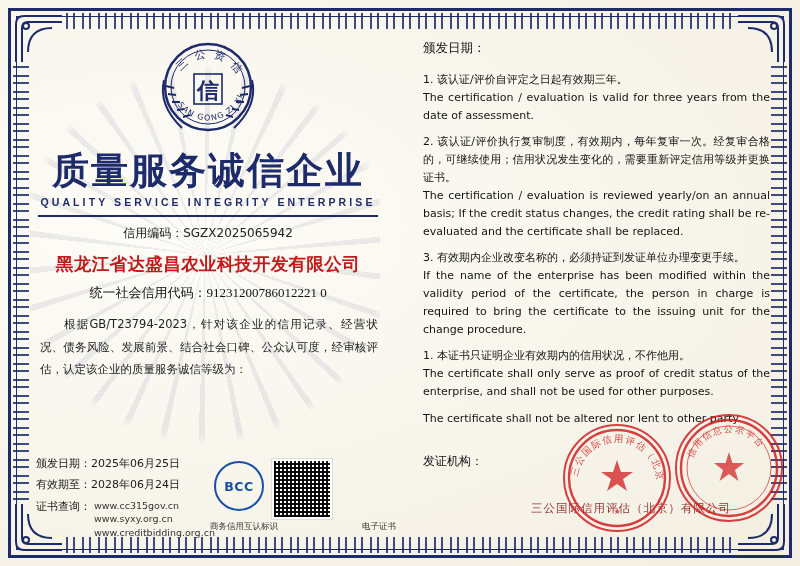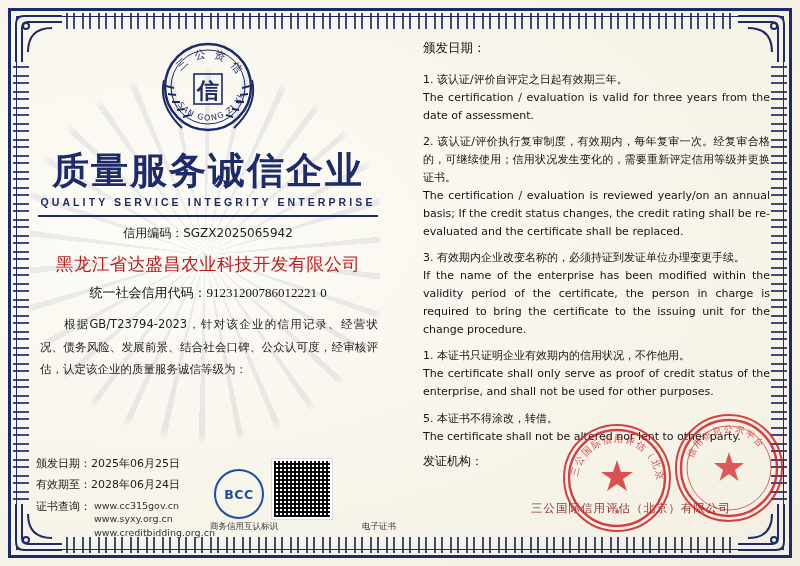--- a/index.html
+++ b/index.html
@@ -131,21 +131,21 @@
     text-align:center;
     font-size:12px;
     color:#222;
     margin-top:8px;
     font-family:"DejaVu Sans", sans-serif;
   }
   .company{
     text-align:center;
     font-family:"DejaVu Sans", sans-serif;
     font-size:17.5px;
-    font-weight:normal;
+    font-weight:bold;
     color:#c01a1a;
     margin-top:10px;
     letter-spacing:.4px;
   }
   .uscc{
     text-align:center;
     font-size:13px;
     color:#111;
     margin-top:8px;
     font-family:Liberation Serif, serif;
@@ -188,21 +188,21 @@
   .bl-urls{
     margin-left:58px;
     line-height:1.45;
     font-size:9.5px;
     color:#333;
   }
   .badges{
     position:relative;
     width:172px;
     display:flex;
-    align-items:flex-end;
+    align-items:flex-start;
     gap:8px;
     padding-top:2px;
   }
   .bcc{
     width:46px;height:46px;border-radius:50%;
     border:2px solid #1a4ea8;
     display:flex;align-items:center;justify-content:center;
     font-size:12.5px;font-weight:bold;color:#1a4ea8;
     font-family:"DejaVu Sans", sans-serif;
     letter-spacing:.5px;
@@ -423,21 +423,20 @@
       </div>
       <div class="note">
         <span class="cn">3. 有效期内企业改变名称的，必须持证到发证单位办理变更手续。</span>
         <span class="en">If the name of the enterprise has been modified within the validity period of the certificate, the person in charge is required to bring the certificate to the issuing unit for the change procedure.</span>
       </div>
       <div class="note">
         <span class="cn">1. 本证书只证明企业有效期内的信用状况，不作他用。</span>
         <span class="en">The certificate shall only serve as proof of credit status of the enterprise, and shall not be used for other purposes.</span>
       </div>
       <div class="note">
-        <span class="cn">5. 本证书不得涂改，转借。</span>
         <span class="en">The certificate shall not be altered nor lent to other party.</span>
       </div>
 
       <div class="issuer">发证机构：</div>
 
       <div class="seal-text">三公国际信用评估（北京）有限公司</div>
 
       <div class="seal seal-left">
         <svg viewBox="0 0 104 104">
           <circle cx="52" cy="52" r="48" fill="none" stroke="#d0191c" stroke-width="2.4"></circle>

